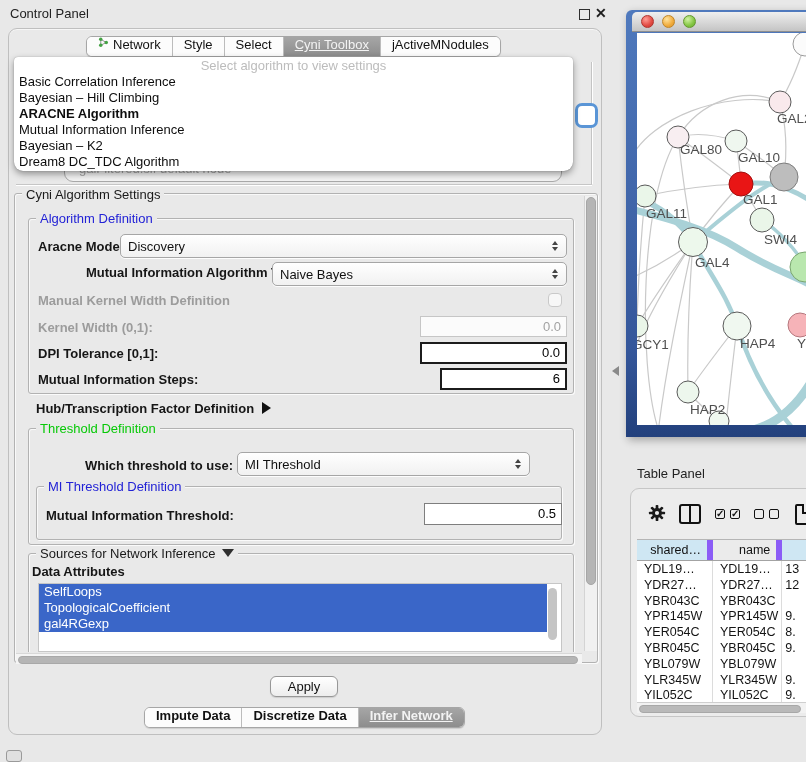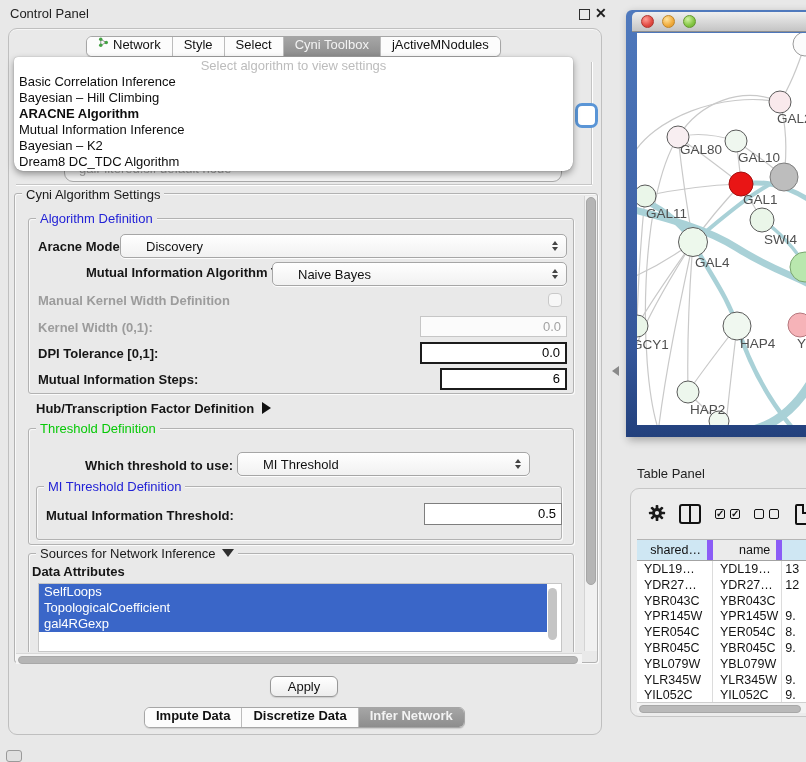--- a/index.html
+++ b/index.html
@@ -19,21 +19,21 @@
   .close-icon { left:595px; top:5px; font-size:14px; font-weight:bold; color:#1d1d1d; }
 
   .cp-outer { left:8px; top:28px; width:594px; height:707px; background:#e9e9e9;
     border:1px solid #bfbfbf; border-radius:9px; box-shadow: inset 0 1px 0 #f6f6f6; }
 
   .tabstrip { display:flex; height:21px; border:1px solid #a6a6a6; border-radius:6px;
     background:#fcfcfc; overflow:hidden; box-shadow:0 1px 1px rgba(0,0,0,.12); }
   .tabstrip .tab { display:flex; align-items:flex-start; gap:4px; padding:0 11px; font-size:13px;
     color:#111; border-left:1px solid #bcbcbc; background:#fcfcfc; cursor:default; white-space:nowrap; }
   .tabstrip .tab:first-child { border-left:none; }
-  .tabstrip .tab.active { background:linear-gradient(#a6a6a6,#8d8d8d); color:#f3f3f3; }
+  .tabstrip .tab.active { background:linear-gradient(#a6a6a6,#8d8d8d); color:#f3f3f3;text-decoration:underline; }
   .top-tabs { left:86px; top:36px; }
   .bottom-tabs { left:144px; top:707px; }
   .bottom-tabs .tab { font-weight:bold; }
 
   
   .popup { left:14px; top:57px; width:559px; height:114px; background:#fff;
     border-radius:4px 4px 9px 9px; z-index:40;
     box-shadow:0 3px 7px rgba(0,0,0,.38), 0 0 1px rgba(0,0,0,.4); }
   .popup .ph { height:17px; line-height:17px; text-align:center; color:#bcbcbc; font-size:13px; }
   .popup .item { height:16px; line-height:16px; padding-left:5px; font-size:13px; color:#0d0d0d; }
@@ -57,21 +57,21 @@
   .settings-viewport { left:16px; top:196px; width:566px; height:456px; overflow:hidden; }
 
   .vscroll { left:584px; top:196px; width:13px; height:455px; background:#f1f1f1; border-left:1px solid #d4d4d4; }
   .vscroll .thumb { position:absolute; left:1px; top:1px; width:10px; height:388px; background:#b5b5b5; border-radius:6px; border:1px solid #a6a6a6; }
 
   .field-label { position:absolute; font-size:13px; font-weight:bold; color:#161616; white-space:nowrap; }
   .field-label.disabled { color:#9c9c9c; }
 
   .combo { position:absolute; height:24px; border:1px solid #a6a6a6; border-radius:5px;
     background:linear-gradient(#ffffff,#f1f1f1); display:flex; align-items:center;
-    padding-left:25px; font-size:13px; color:#111; box-shadow:0 1px 0 rgba(255,255,255,.9); }
+    padding-left:7px; font-size:13px; color:#111; box-shadow:0 1px 0 rgba(255,255,255,.9); }
   .combo .arrows { margin-left:auto; margin-right:8px; display:flex; flex-direction:column; gap:2px; }
   .combo .up { width:0; height:0; border-left:3.5px solid transparent; border-right:3.5px solid transparent; border-bottom:4px solid #444; }
   .combo .dn { width:0; height:0; border-left:3.5px solid transparent; border-right:3.5px solid transparent; border-top:4px solid #444; }
 
   .tfield { position:absolute; font-size:13px; text-align:right; padding:0 5px; background:#fff; }
   .tfield.strong { border:2px solid #1c1c1c; color:#000; }
   .tfield.norm { border:1px solid #7e7e7e; color:#000; }
   .tfield.disabled { border:1px solid #c6c6c6; background:#fbfbfb; color:#a2a2a2; }
 
   .checkbox { position:absolute; width:14px; height:14px; border:1.5px solid #c9c9c9; border-radius:4px; background:#f7f7f7; }

